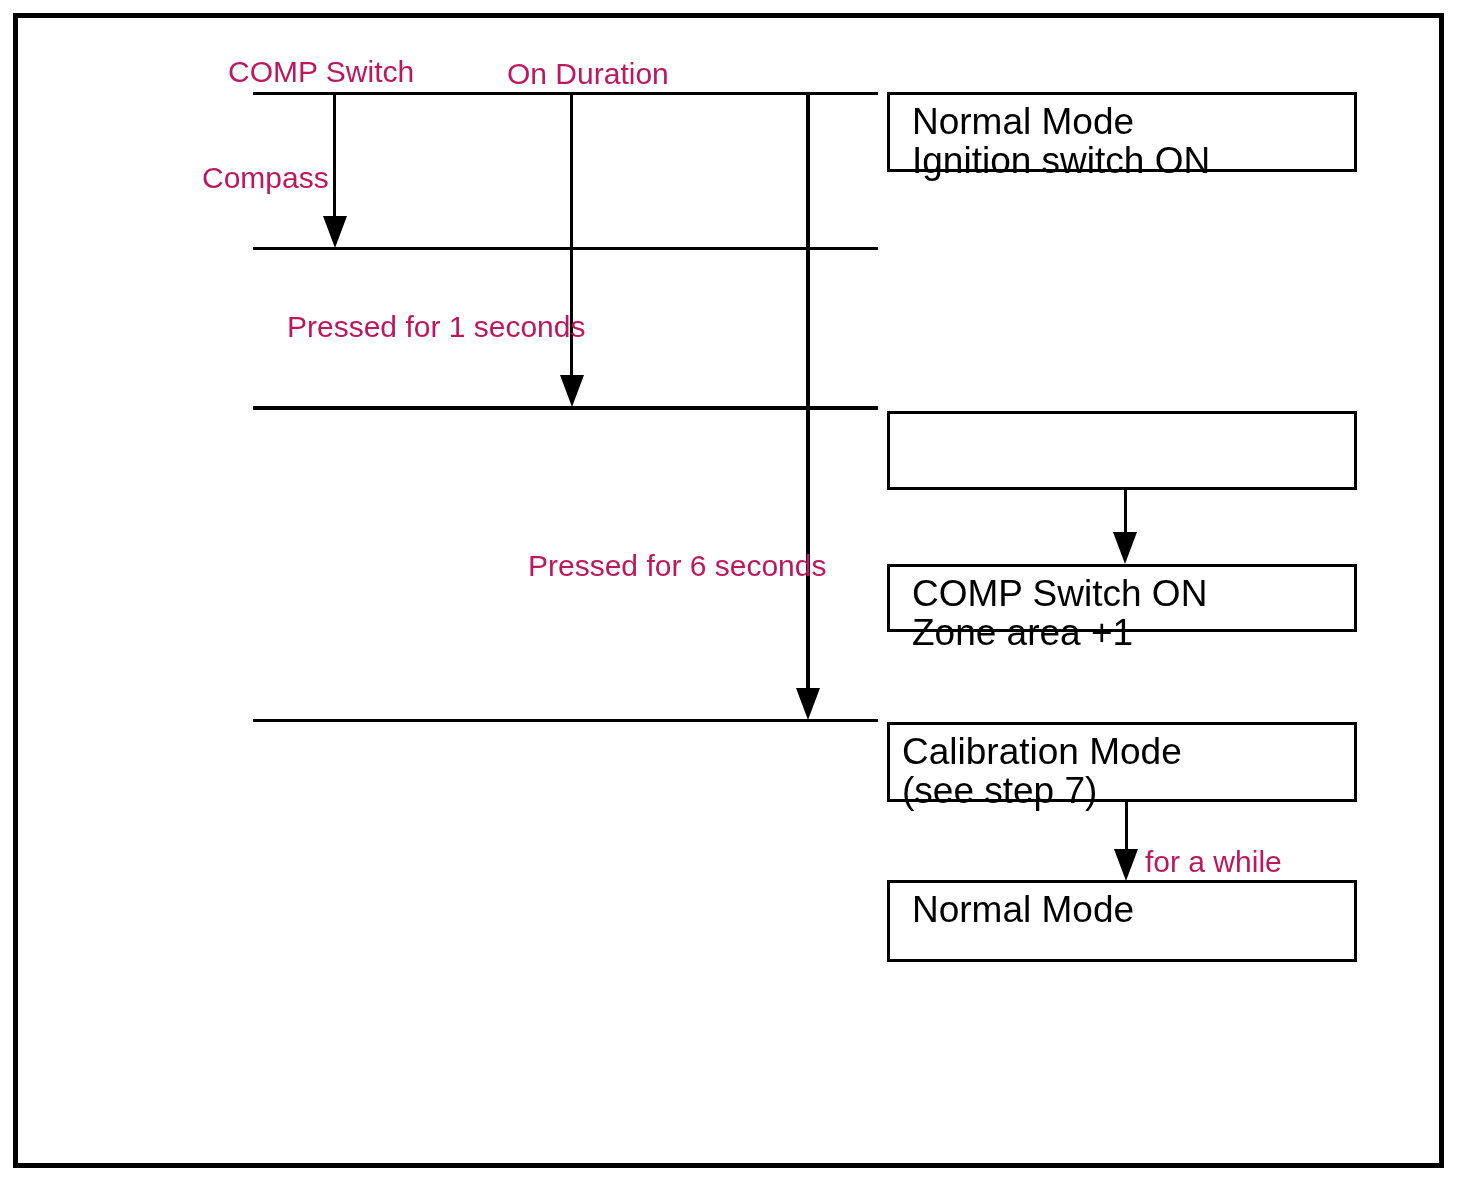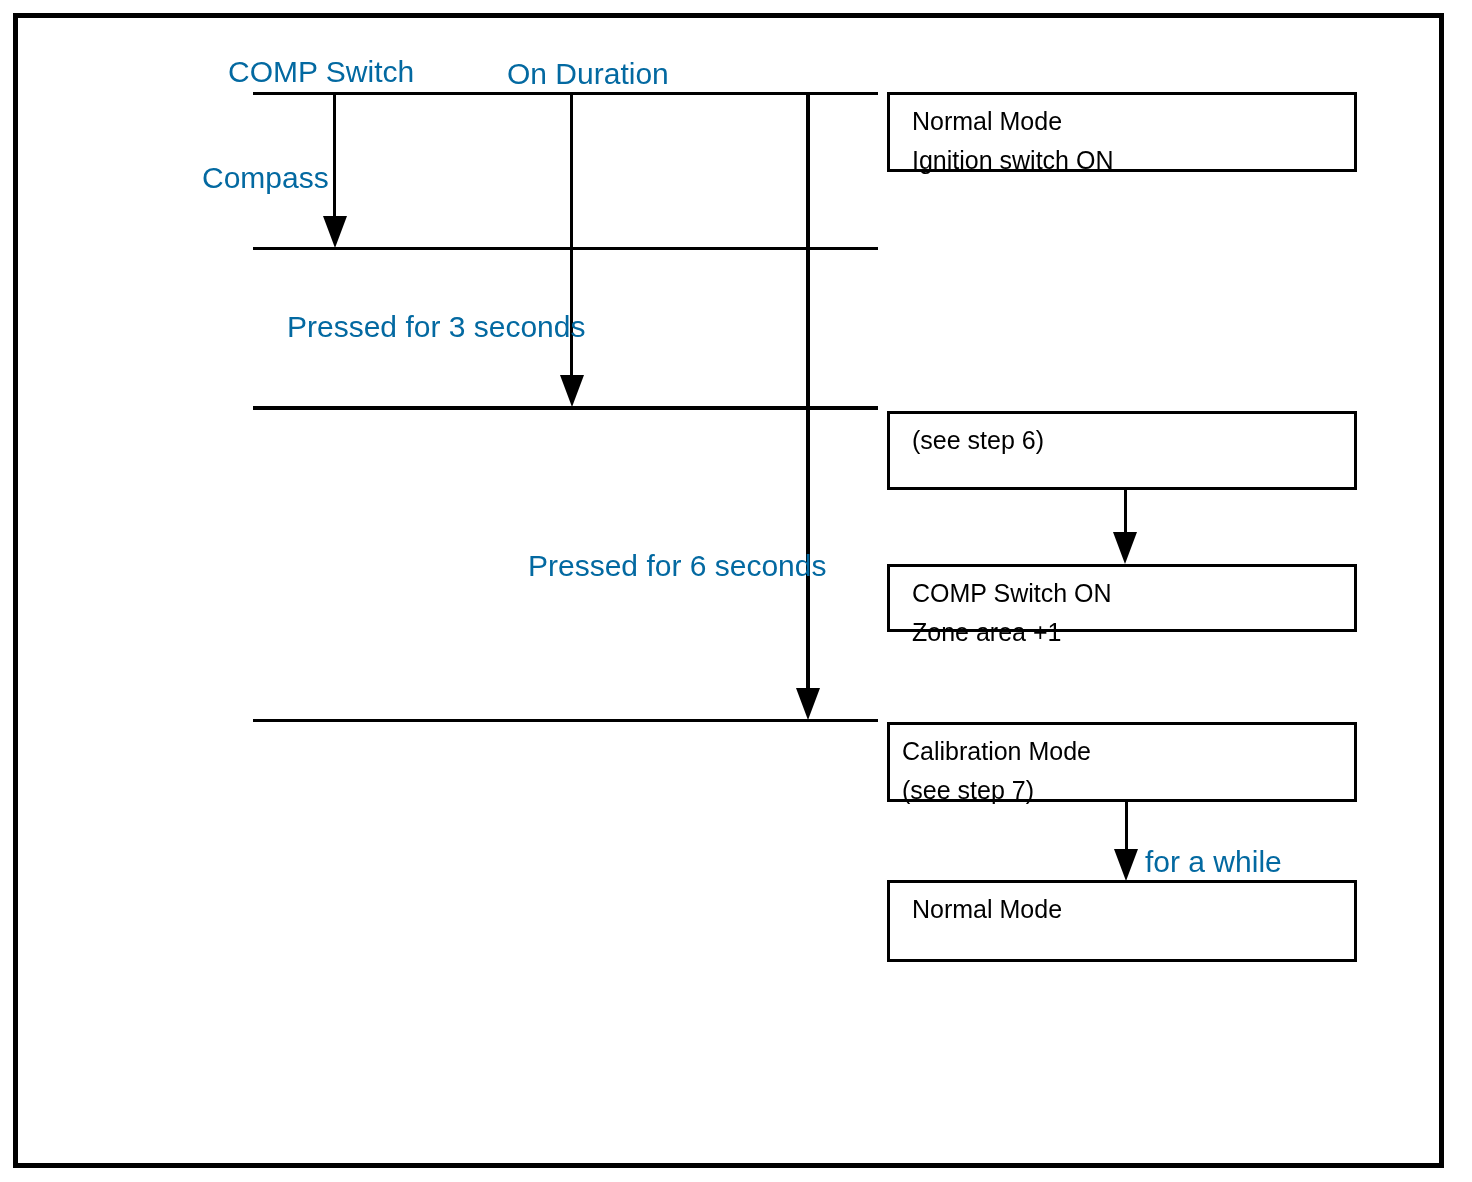--- a/index.html
+++ b/index.html
@@ -17,21 +17,21 @@
     position: absolute;
     left: 13px; top: 13px;
     width: 1431px; height: 1155px;
     border: 5px solid #000000;
   }
   .lbl {
     position: absolute;
     font-size: 30px;
     line-height: 34px;
     white-space: nowrap;
-    color: #0369a1;
+    color: #be185d;
   }
   .hline {
     position: absolute;
     background: #000000;
     left: 253px;
     width: 625px;
     height: 3px;
   }
   .hline.thick { height: 4px; }
   .stem {
@@ -47,21 +47,21 @@
     border-right: 12px solid transparent;
     border-top: 32px solid #000000;
   }
   .mode-box {
     position: absolute;
     left: 887px;
     width: 470px;
     border: 3px solid #000000;
     background: #ffffff;
     padding: 7px 8px 0 22px;
-    font-size: 25px;
+    font-size: 37px;
     line-height: 39px;
   }
   .mode-box .bl { white-space: nowrap; }
 </style>
 </head>
 <body>
 
 <div class="stage">
   <div class="frame"></div>
 
@@ -72,34 +72,33 @@
   <div class="hline" style="top:247px;"></div>
   <div class="hline thick" style="top:406px;"></div>
   <div class="hline" style="top:719px;"></div>
 
   <div class="stem" style="left:333px; top:95px; height:121px;"></div>
   <div class="ahead" style="left:323px; top:216px;"></div>
   <div class="lbl" style="left:202px; top:161px;">Compass</div>
 
   <div class="stem" style="left:570px; top:95px; height:280px;"></div>
   <div class="ahead" style="left:560px; top:375px;"></div>
-  <div class="lbl" style="left:287px; top:310px;">Pressed for 3 seconds</div>
+  <div class="lbl" style="left:287px; top:310px;">Pressed for 1 seconds</div>
 
   <div class="stem bold" style="left:806px; top:95px; height:593px;"></div>
   <div class="ahead" style="left:796px; top:688px;"></div>
   <div class="lbl" style="left:528px; top:549px;">Pressed for 6 seconds</div>
 
   <div class="mode-box" style="top:92px; height:80px;">
     <div class="bl">Normal Mode</div>
     <div class="bl">Ignition switch ON</div>
   </div>
 
 
   <div class="mode-box" style="top:411px; height:79px;">
-    <div class="bl">(see step 6)</div>
   </div>
 
   <div class="stem" style="left:1124px; top:490px; height:42px;"></div>
   <div class="ahead" style="left:1113px; top:532px;"></div>
 
   <div class="mode-box" style="top:564px; height:68px;">
     <div class="bl">COMP Switch ON</div>
     <div class="bl">Zone area +1</div>
   </div>
 

